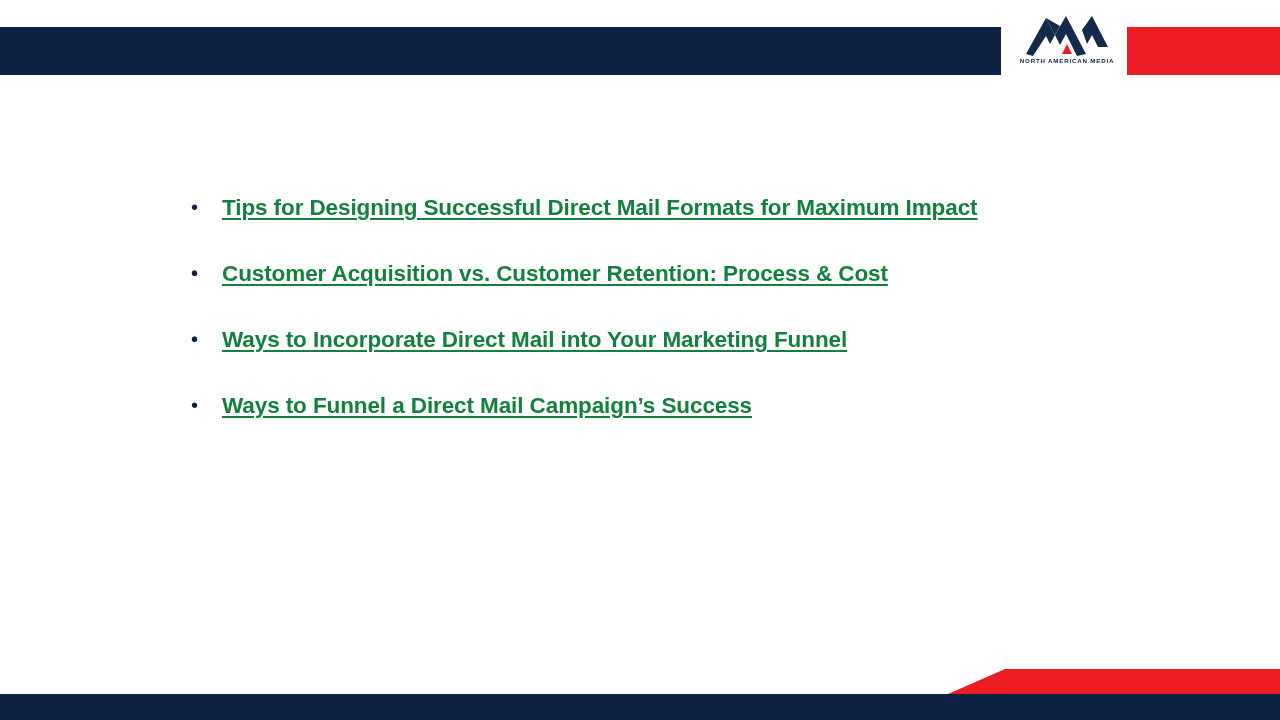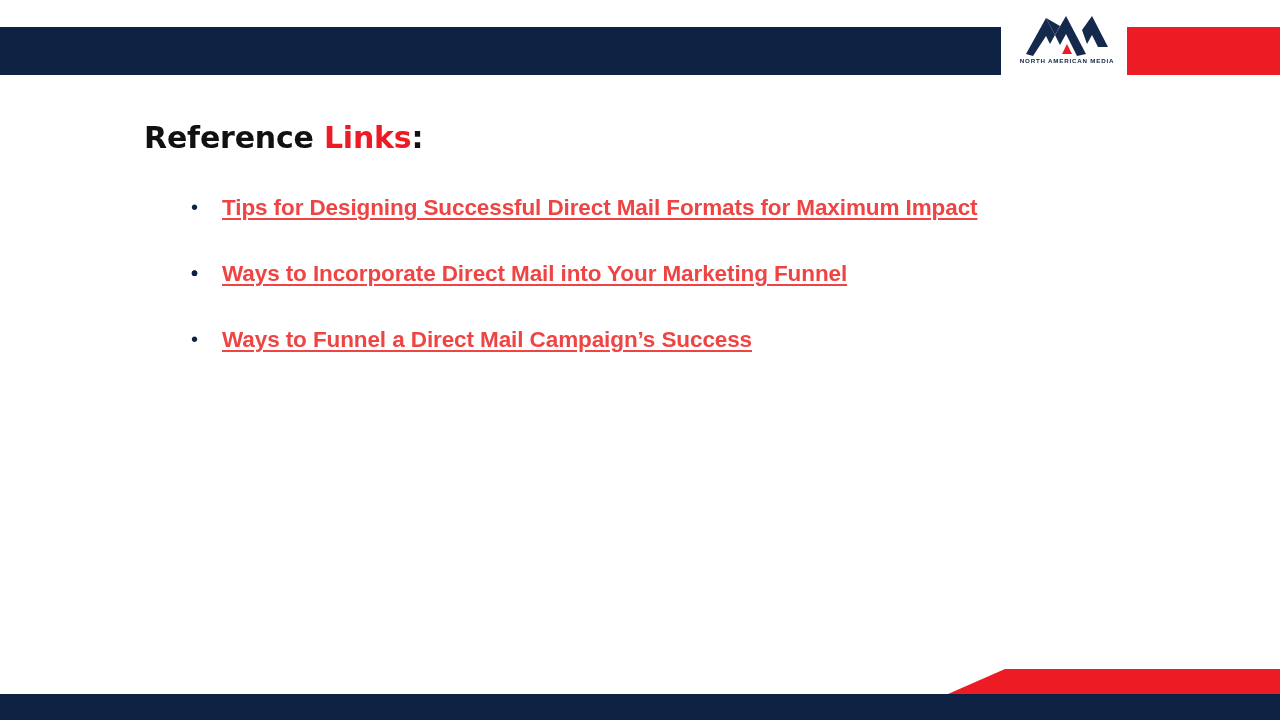--- a/index.html
+++ b/index.html
@@ -103,21 +103,21 @@
     left: 5px;
     top: 0;
     font-size: 20px;
     line-height: 29px;
     color: #0e2343;
   }
   .link-anchor {
     font-family: "Liberation Sans Narrow", "Liberation Sans", sans-serif;
     font-size: 22.5px;
     font-weight: bold;
-    color: #ef4444;
+    color: #15803d;
     text-decoration: underline;
     text-underline-offset: 3px;
     letter-spacing: -0.1px;
     cursor: pointer;
   }
   .link-item.wrap .link-anchor {
     display: inline;
   }
   .link-item.wrap {
     width: 900px;
@@ -154,34 +154,32 @@
     <svg class="logo-mark" viewBox="0 0 86 42">
       <path d="M2 40 L22 4 L31 21 L26 30 L22 22 L9 42 Z" fill="#15294d"></path>
       <path d="M22 4 L31 21 L36 12 Z" fill="#15294d"></path>
       <path d="M31 21 L42 2 L62 40 L53 42 L42 20 L36 31 Z" fill="#15294d"></path>
       <path d="M58 16 L68 2 L84 33 L74 33 L68 21 L63 30 Z" fill="#15294d"></path>
       <path d="M38 40 L43 30 L48 40 Z" fill="#ED1C24"></path>
     </svg>
     <div class="logo-wordmark">NORTH AMERICAN MEDIA</div>
   </div>
 
-  <div class="page-title">
-    <span>Reference </span><span class="accent">Links</span><span>:</span>
-  </div>
 
   <ul class="link-list">
     <li class="link-item">
       <span class="bullet-marker">•</span>
       <a class="link-anchor">Tips for Designing Successful Direct Mail Formats for Maximum Impact</a>
     </li>
     <li class="link-item">
       <span class="bullet-marker">•</span>
     </li>
     <li class="link-item">
       <span class="bullet-marker">•</span>
+      <a class="link-anchor">Customer Acquisition vs. Customer Retention: Process &amp; Cost</a>
     </li>
     <li class="link-item wrap">
       <span class="bullet-marker">•</span>
     </li>
     <li class="link-item">
       <span class="bullet-marker">•</span>
       <a class="link-anchor">Ways to Incorporate Direct Mail into Your Marketing Funnel</a>
     </li>
     <li class="link-item">
       <span class="bullet-marker">•</span>

